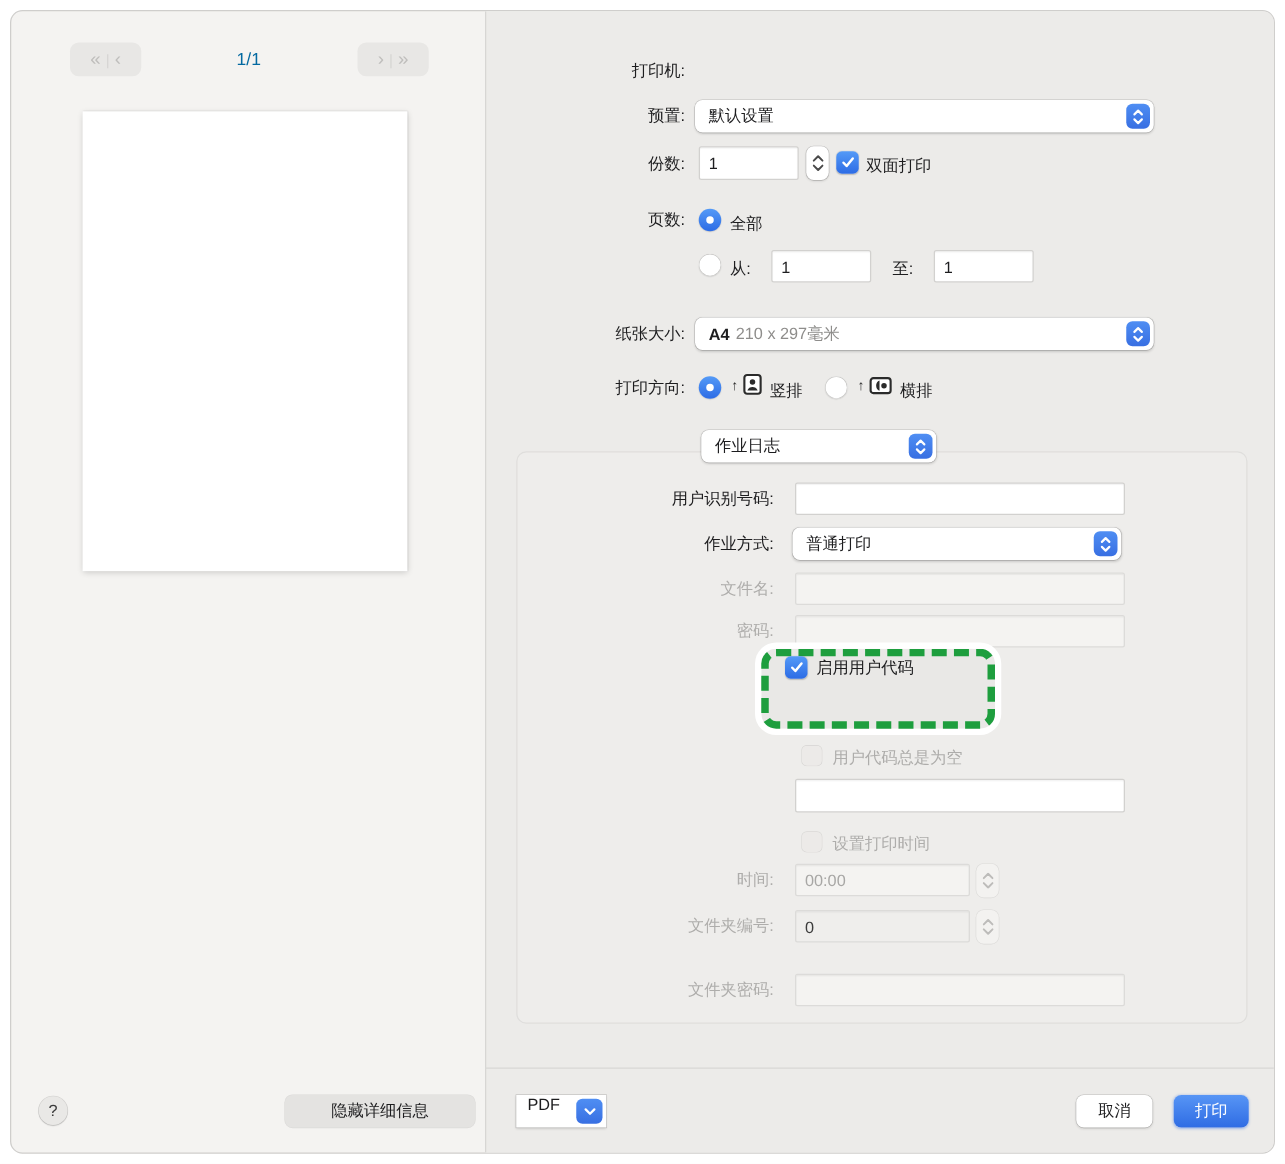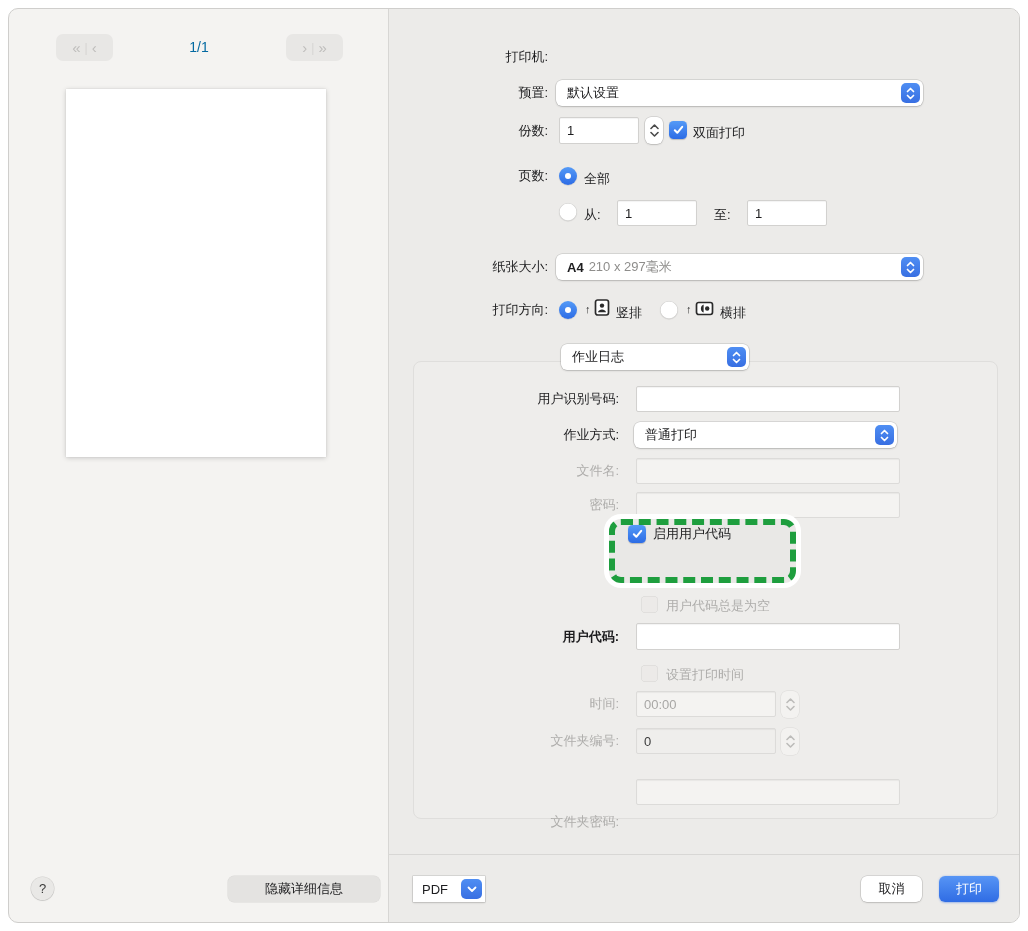--- a/index.html
+++ b/index.html
@@ -68,21 +68,21 @@
     background:#e9e8e6; box-shadow:0 0 0 0.5px rgba(0,0,0,0.15), 0 1px 1px rgba(0,0,0,0.1);
     text-align:center; line-height:23px; font-size:13px; color:#3a3a3a; }
   .btn { position:absolute; height:26px; border-radius:6px; font-size:13px; text-align:center;
     line-height:26px; color:#1d1d1f; }
   .btn.gray { background:#e4e3e1; box-shadow:0 0 0 0.5px rgba(0,0,0,0.1); }
   .btn.plain { background:#fff; box-shadow:0 0 0 0.5px rgba(0,0,0,0.18), 0 1px 2px rgba(0,0,0,0.12); }
   .btn.primary { background:linear-gradient(#5795f5,#2f6ce4); color:#fff;
     box-shadow:0 0.5px 2px rgba(47,108,228,0.4); }
   .pdf-btn { position:absolute; left:404px; top:867px; width:72px; height:26px; background:#fff;
     border-radius:0; box-shadow:0 0 0 0.5px rgba(0,0,0,0.18), 0 1px 2px rgba(0,0,0,0.12);
-    display:flex; align-items:center; padding-left:9px; font-size:13px; color:#1d1d1f; }
+    display:flex; padding-left:9px; font-size:13px; color:#1d1d1f; }
   .pdf-btn .chev-box { position:absolute; right:3px; top:3px; width:21px; height:20px; border-radius:5px;
     background:linear-gradient(#4f8ef3,#386fe2); display:flex; align-items:center; justify-content:center; }
   .h-divider { position:absolute; left:379px; top:845px; width:633px; height:1px; background:#d8d7d5; }
 
   .paper-dims { color:#8e8d8b; margin-left:5px; }
   .orient-arrow { position:absolute; font-size:11px; color:#2b2b2b; }
 </style>
 </head>
 <body>
 
@@ -207,21 +207,20 @@
             <path d="M1.8 5.2 L4.3 7.8 L9.2 1.8" stroke="#fff" stroke-width="2" fill="none" stroke-linecap="round" stroke-linejoin="round"></path>
           </svg>
       </div>
       <div class="inline-lbl">启用用户代码</div>
     </div>
   </div>
 
   <div class="cb dis" style="left:632px; top:587px;"></div>
   <div class="inline-lbl dis" style="left:657px; top:588px;">用户代码总是为空</div>
 
-  <div class="lbl lbl-g b" style="top:614px; line-height:27px;">用户代码:</div>
   <input class="field" style="left: 627px; top: 614px; width: 264px; height: 27px;">
 
   <div class="cb dis" style="left:632px; top:656px;"></div>
   <div class="inline-lbl dis" style="left:657px; top:657px;">设置打印时间</div>
 
   <div class="lbl lbl-g dis" style="top:682px; line-height:26px;">时间:</div>
   <input class="field dis1" style="left: 627px; top: 682px; width: 140px;" disabled="" value="00:00">
   <div class="stepper dis" style="left:772px; top:682px;">
     <svg width="9" height="6" viewBox="0 0 9 6">
         <path d="M1 4.5 L4.5 1 L8 4.5" stroke="#bdbcba" stroke-width="1.6" fill="none" stroke-linecap="round" stroke-linejoin="round"></path>
@@ -235,21 +234,21 @@
   <input class="field dis2" style="left: 627px; top: 719px; width: 140px;" disabled="" value="0">
   <div class="stepper dis" style="left:772px; top:719px;">
     <svg width="9" height="6" viewBox="0 0 9 6">
         <path d="M1 4.5 L4.5 1 L8 4.5" stroke="#bdbcba" stroke-width="1.6" fill="none" stroke-linecap="round" stroke-linejoin="round"></path>
       </svg>
     <svg width="9" height="6" viewBox="0 0 9 6">
         <path d="M1 1.5 L4.5 5 L8 1.5" stroke="#bdbcba" stroke-width="1.6" fill="none" stroke-linecap="round" stroke-linejoin="round"></path>
       </svg>
   </div>
 
-  <div class="lbl lbl-g dis" style="top:770px; line-height:26px;margin-top:30px;">文件夹密码:</div>
+  <div class="lbl lbl-g dis" style="top:770px; line-height:26px;">文件夹密码:</div>
   <input class="field dis1" style="left: 627px; top: 770px; width: 264px;" disabled="">
 
   <div class="h-divider"></div>
   <div class="help-btn">?</div>
   <div class="btn gray" style="left:219px; top:867px; width:152px;">隐藏详细信息</div>
   <div class="pdf-btn">
     <span>PDF</span>
     <span class="chev-box">
       <svg width="10" height="7" viewBox="0 0 10 7">
           <path d="M1.5 1.5 L5 5 L8.5 1.5" stroke="#fff" stroke-width="1.8" fill="none" stroke-linecap="round" stroke-linejoin="round"></path>

